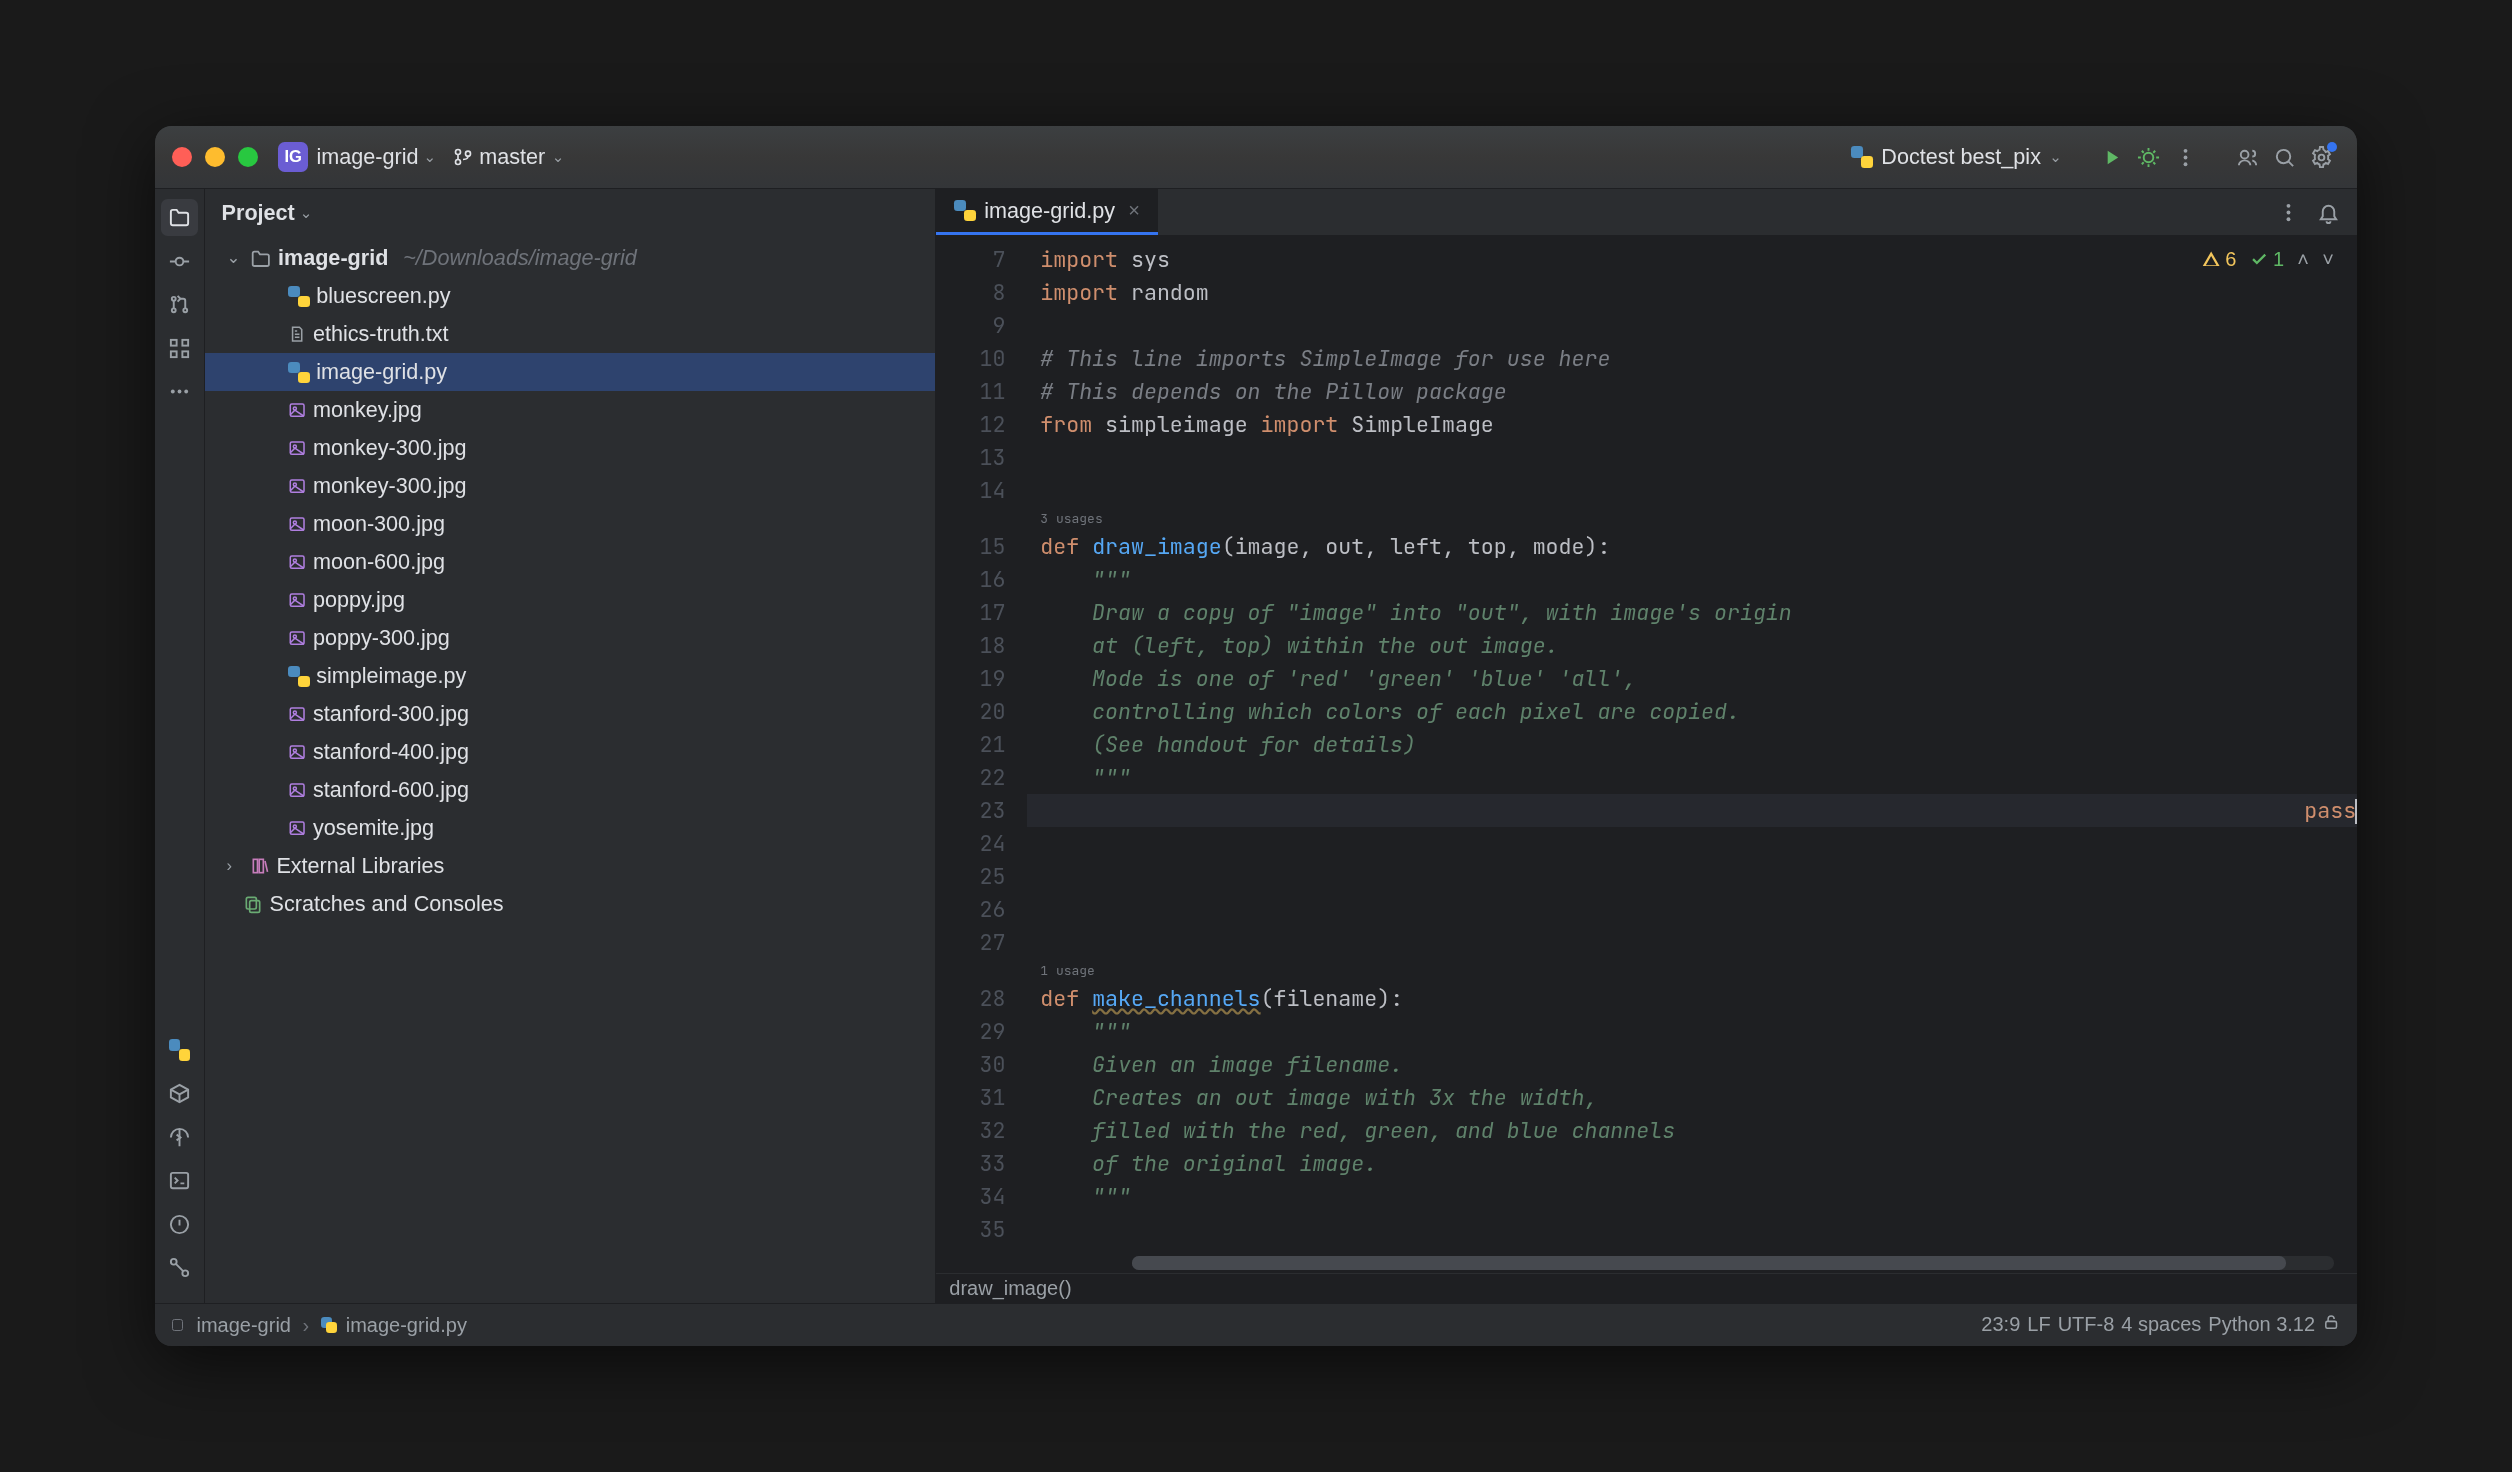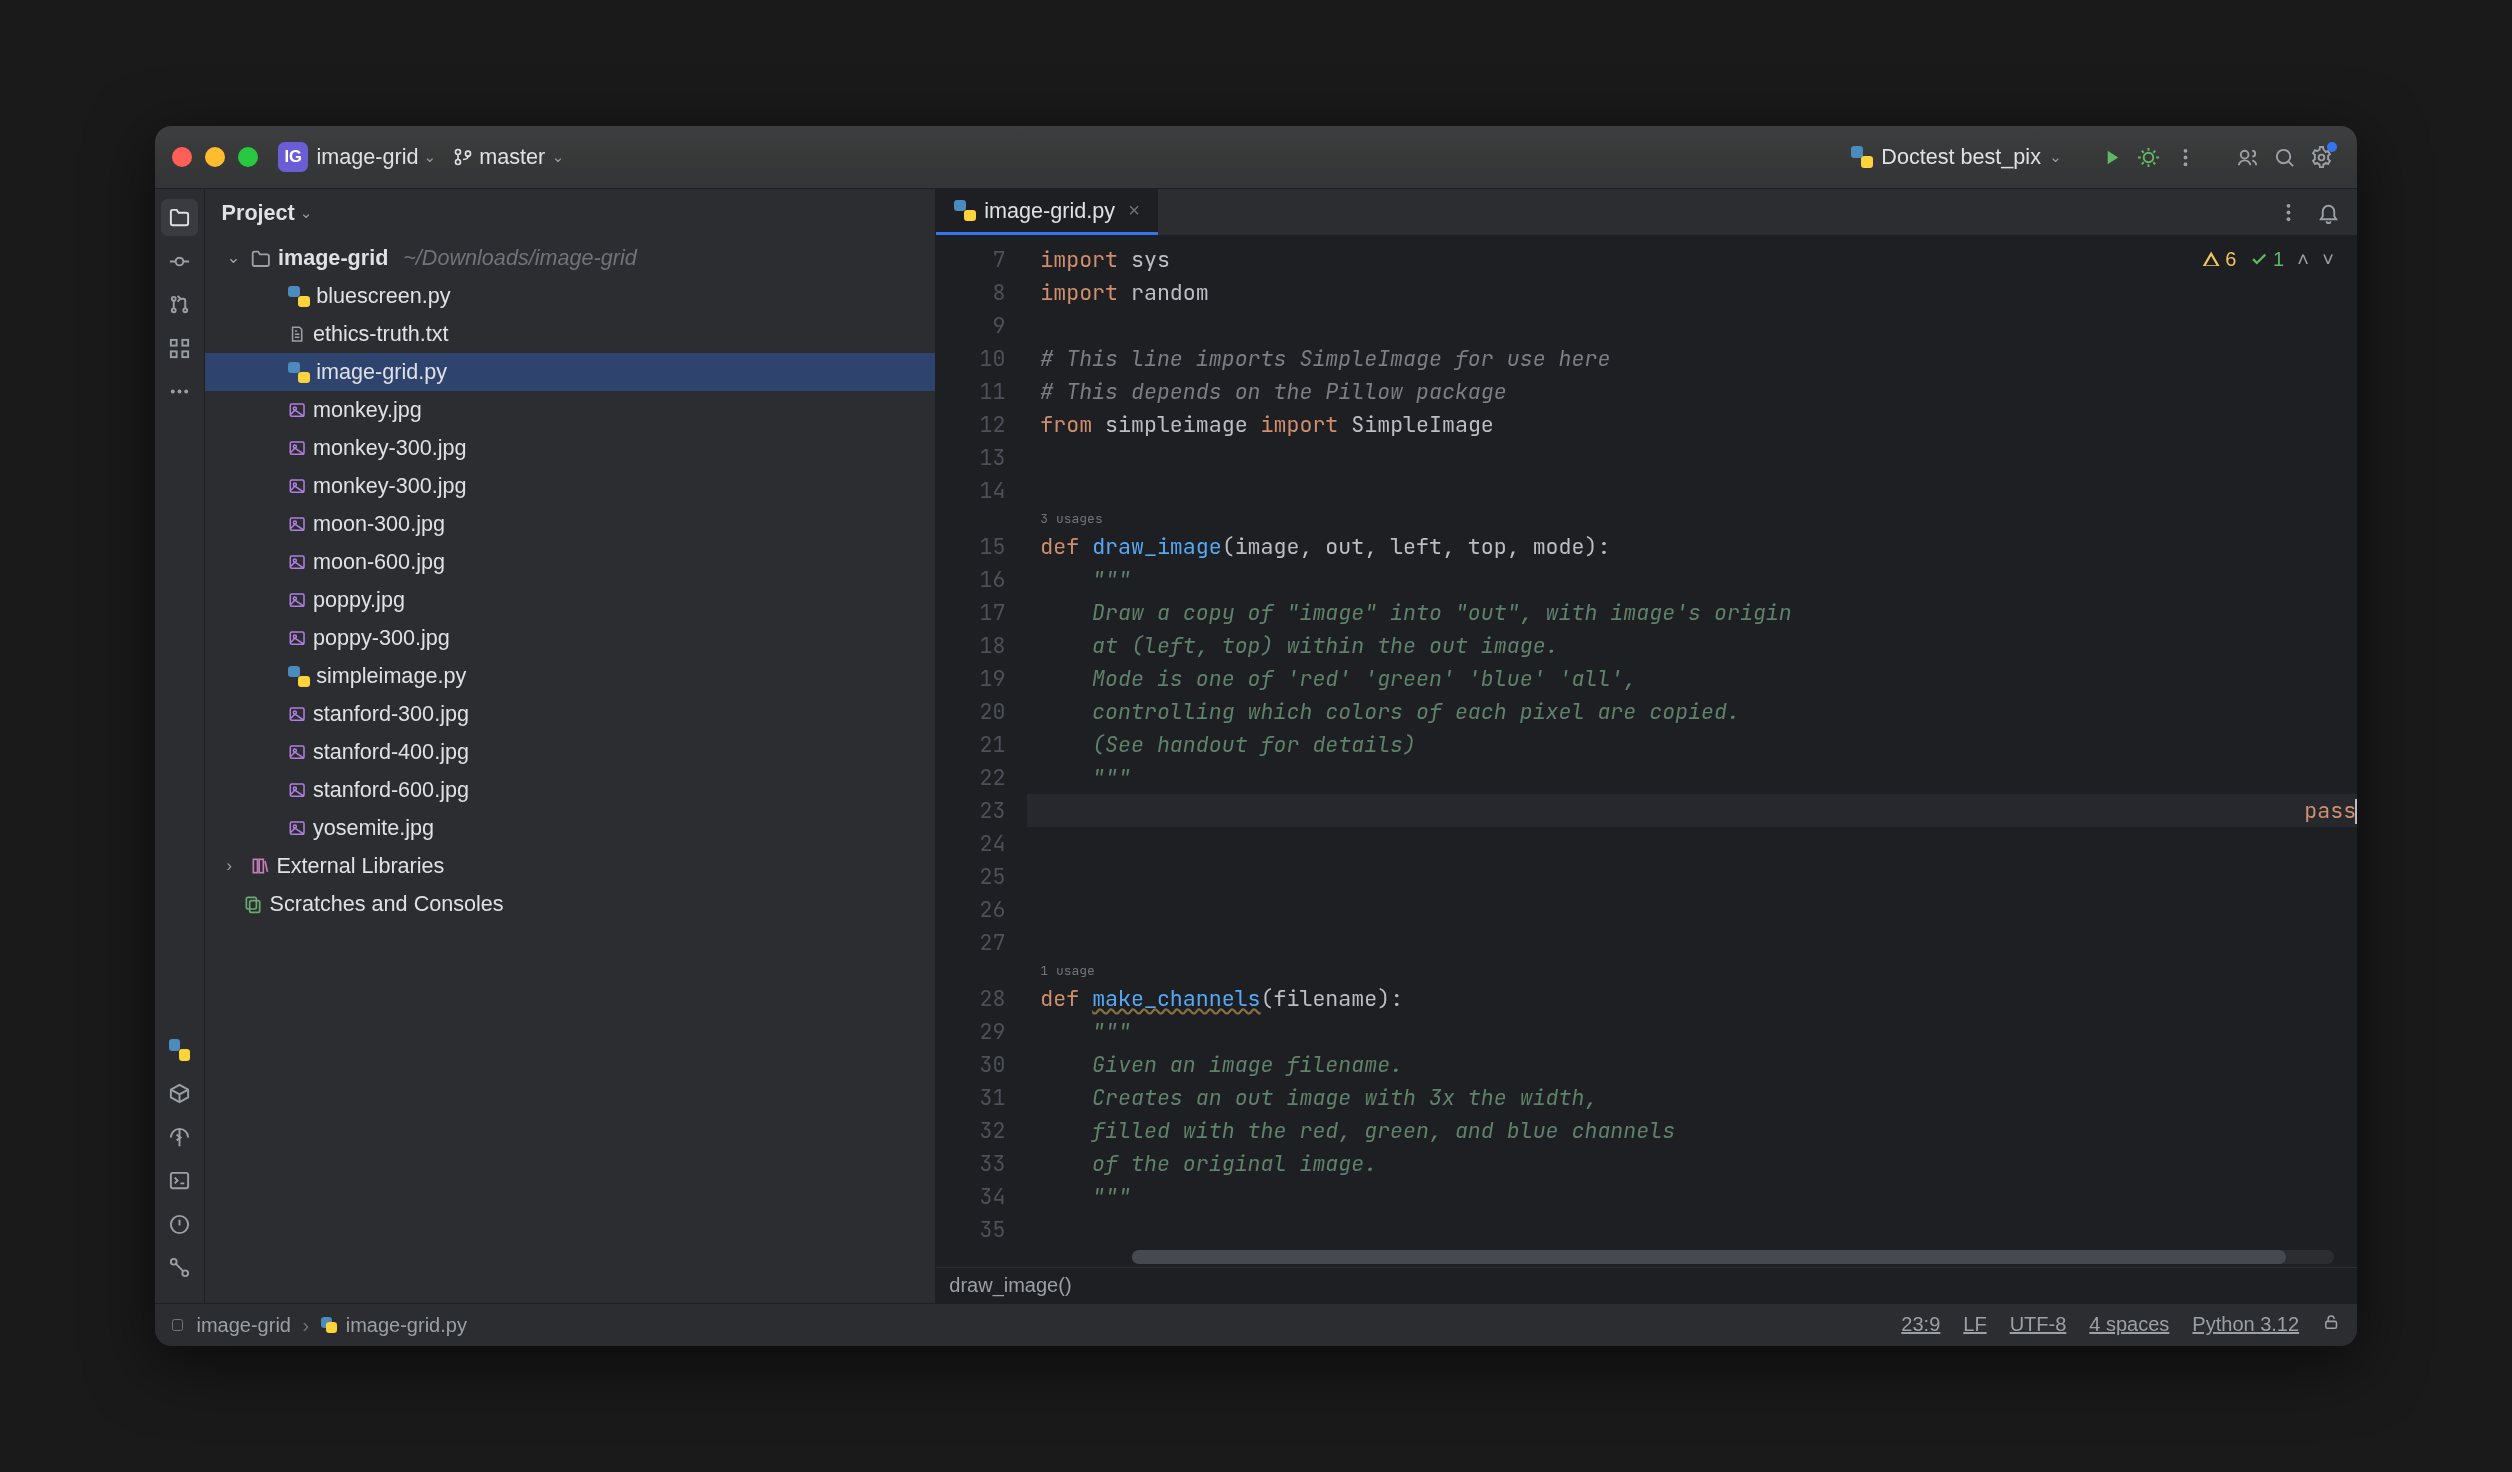--- a/index.html
+++ b/index.html
@@ -124,32 +124,32 @@
   .ok-badge { color:#5fb865; display:flex; align-items:center; gap:5px;}
   .insp-btn { color:#9aa0a6; }
 
   .hscroll {
     position:absolute; bottom:3.3px; left:105px; right:23px; height:13.3px;
     background:#2b2d30; border-radius:6.6px;
   }
   .hscroll-thumb { position:absolute; left:0; width:96%; top:0; bottom:0; background:#46494f; border-radius:6.6px;}
 
   .breadcrumb-bar {
-    height:36px; background:#1e1f22; border-top:0.8px solid #2b2d30;
+    height:30px; background:#1e1f22; border-top:0.8px solid #2b2d30;
     display:flex; align-items:center; padding-left:13.3px; color:#9aa0a6; font-size:20px;
   }
 
   .statusbar {
     height:43px; background:#2b2d30; border-top:0.8px solid #1e1f22;
     display:flex; align-items:center; padding:0 16.6px; color:#9aa0a6; font-size:20px; gap:6.6px;
   }
   .status-left { display:flex; align-items:center; gap:8.3px; }
   .status-sep { color:#6f737a; margin:0 3.3px;}
   .status-spacer { flex:1; }
-  .status-right { display:flex; align-items:center; gap:23px;text-decoration:underline; }
+  .status-right { display:flex; align-items:center; gap:7px; }
   .lock svg { width:18.3px; height:18.3px; }
 
   .py-logo {
     display:inline-flex; width:21.6px; height:21.6px; position:relative;
   }
   .py-logo::before, .py-logo::after {
     content:""; position:absolute; width:11.6px; height:11.6px; border-radius:3.3px;
   }
   .py-logo::before { background:#4b8bbe; top:0; left:0; }
   .py-logo::after { background:#ffd43b; bottom:0; right:0; }

